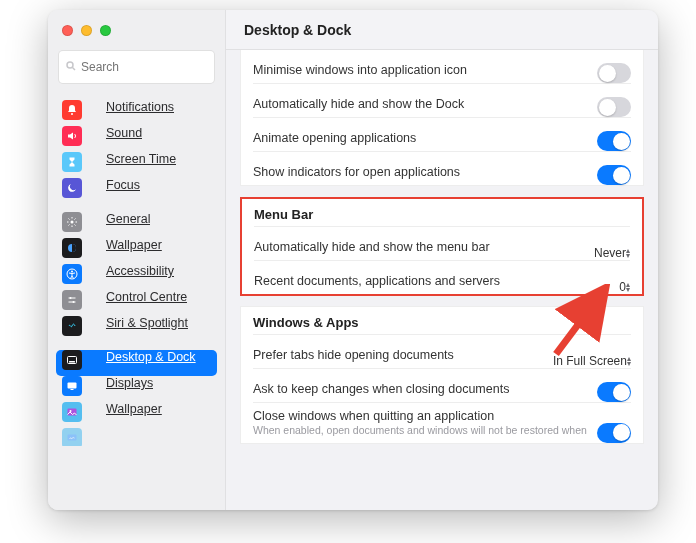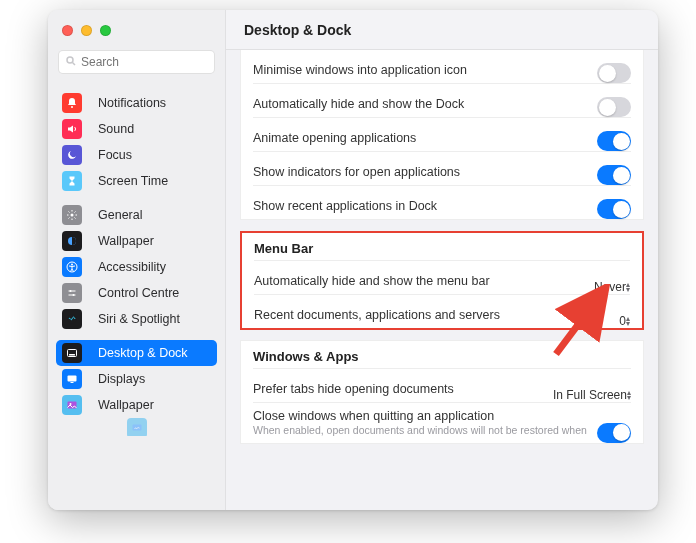--- a/index.html
+++ b/index.html
@@ -5,28 +5,28 @@
   * { box-sizing: border-box; margin: 0; padding: 0; font-family: -apple-system, "Helvetica Neue", Arial, sans-serif; }
   body { background: #fff; width: 696px; height: 543px; overflow: hidden; position: relative; }
   .window { position: absolute; left: 48px; top: 10px; width: 610px; height: 500px; background: #f2f2f5; border-radius: 10px; box-shadow: 0 10px 40px rgba(0,0,0,0.28), 0 1px 3px rgba(0,0,0,0.12); overflow: hidden; display: flex; }
   .sidebar { width: 178px; background: #efeff1; border-right: 1px solid rgba(0,0,0,0.06); display: flex; flex-direction: column; }
   .titlebar { height: 40px; display: flex; align-items: center; padding-left: 14px; gap: 8px; }
   .tl-dot { width: 11px; height: 11px; border-radius: 50%; border: 0.5px solid rgba(0,0,0,0.12); }
   .tl-red { background: #ff5f57; }
   .tl-yellow { background: #febc2e; }
   .tl-green { background: #28c840; }
   .search-wrap { padding: 0 10px 8px 10px; }
-  .search { display: flex; align-items: center; height: 24px; background: #fff; border: 1px solid rgba(0,0,0,0.12); border-radius: 5px; padding: 0 6px; color: #9a9aa0; font-size: 12px; }
+  .search { display: flex; align-items: center; height: 34px; background: #fff; border: 1px solid rgba(0,0,0,0.12); border-radius: 5px; padding: 0 6px; color: #9a9aa0; font-size: 12px; }
   .search svg { width: 12px; height: 12px; margin-right: 4px; opacity: 0.55; }
   .search input { border: none; outline: none; flex: 1; font-size: 12px; background: transparent; color: #333; }
   .side-scroll { flex: 1; overflow-y: auto; padding: 0 8px 10px 8px; position: relative; }
   .side-scroll::-webkit-scrollbar { width: 10px; }
   .side-scroll::-webkit-scrollbar-thumb { background: rgba(0,0,0,0.22); border-radius: 10px; border: 2px solid #efeff1; }
   .group { margin-top: 8px; background: transparent; }
-  .item { display: flex; align-items: center; height: 26px; border-radius: 5px; padding: 0 6px; gap: 16px; cursor: default; font-size: 12.5px; color: #2c2c2e; }
+  .item { display: flex; align-items: flex-start; height: 26px; border-radius: 5px; padding: 0 6px; gap: 24px; cursor: default; font-size: 12.5px; color: #2c2c2e; text-decoration: underline; }
   .item.selected { background: #0a7aff; color: #fff; }
   .item.selected .label { color: #fff; }
   .item.cutoff { opacity: 0.6; height: 18px; overflow: hidden; flex-direction: column; }
   .icn { width: 20px; height: 20px; border-radius: 4px; display: flex; align-items: center; justify-content: center; flex-shrink: 0; font-size: 11px; color: #fff; }
   .icn svg { width: 12px; height: 12px; }
   .label { white-space: nowrap; overflow: hidden; text-overflow: ellipsis; }
 
   .content { flex: 1; display: flex; flex-direction: column; }
   .header { height: 40px; display: flex; align-items: center; padding: 0 18px; font-weight: 600; font-size: 14px; color: #222; border-bottom: 1px solid rgba(0,0,0,0.08); background: rgba(242,242,245,0.95); }
   .scroll { flex: 1; overflow-y: auto; position: relative; padding: 0 14px 14px 14px; }
@@ -85,34 +85,34 @@
           <div class="item">
             <div class="icn" style="background: rgb(255, 45, 85);">
               <svg viewBox="0 0 24 24">
                 <path d="M4 9v6h4l6 4V5l-6 4H4z" fill="white"></path>
                 <path d="M17 8a5 5 0 010 8" stroke="white" stroke-width="2" fill="none"></path>
               </svg>
             </div>
             <span class="label">Sound</span>
           </div>
           <div class="item">
+            <div class="icn" style="background: rgb(90, 200, 250);">
+              <svg viewBox="0 0 24 24">
+                <path d="M7 3h10v4l-5 5 5 5v4H7v-4l5-5-5-5V3z" fill="white"></path>
+              </svg>
+            </div>
+            <span class="label">Screen Time</span>
+          </div>
+          <div class="item">
             <div class="icn" style="background: rgb(88, 86, 214);">
               <svg viewBox="0 0 24 24">
                 <path d="M20 14A8 8 0 1110 4a6 6 0 0010 10z" fill="white"></path>
               </svg>
             </div>
             <span class="label">Focus</span>
-          </div>
-          <div class="item">
-            <div class="icn" style="background: rgb(90, 200, 250);">
-              <svg viewBox="0 0 24 24">
-                <path d="M7 3h10v4l-5 5 5 5v4H7v-4l5-5-5-5V3z" fill="white"></path>
-              </svg>
-            </div>
-            <span class="label">Screen Time</span>
           </div>
         </div>
         <div class="group">
           <div class="item">
             <div class="icn" style="background: rgb(142, 142, 147);">
               <svg viewBox="0 0 24 24">
                 <circle cx="12" cy="12" r="3" fill="white"></circle>
                 <path d="M12 2v3M12 19v3M2 12h3M19 12h3M5 5l2 2M17 17l2 2M5 19l2-2M17 7l2-2" stroke="white" stroke-width="2" fill="none"></path>
               </svg>
             </div>
@@ -219,26 +219,20 @@
           </div>
           <div class="row">
             <div class="rlabel">
               <div>Animate opening applications</div>
             </div>
             <div class="toggle on"></div>
           </div>
           <div class="row">
             <div class="rlabel">
               <div>Show indicators for open applications</div>
-            </div>
-            <div class="toggle on"></div>
-          </div>
-          <div class="row">
-            <div class="rlabel">
-              <div>Show recent applications in Dock</div>
             </div>
             <div class="toggle on"></div>
           </div>
         </div>
 
       <div class="panel highlight" id="panel-menubar">
         <div class="section-title">Menu Bar</div>
       <div class="row">
             <div class="rlabel">
               <div>Automatically hide and show the menu bar</div>
@@ -271,20 +265,26 @@
             <div class="rlabel">
               <div>Prefer tabs hide opening documents</div>
             </div>
             <div class="select">
               <span>In Full Screen</span>
               <span class="chev">
                 <span>▴</span>
                 <span>▾</span>
               </span>
             </div>
+          </div>
+          <div class="row">
+            <div class="rlabel">
+              <div>Ask to keep changes when closing documents</div>
+            </div>
+            <div class="toggle on"></div>
           </div>
           <div class="row">
             <div class="rlabel">
               <div>Close windows when quitting an application</div>
               <div class="sub">When enabled, open documents and windows will not be restored when</div>
             </div>
             <div class="toggle on"></div>
           </div>
         </div>
 

